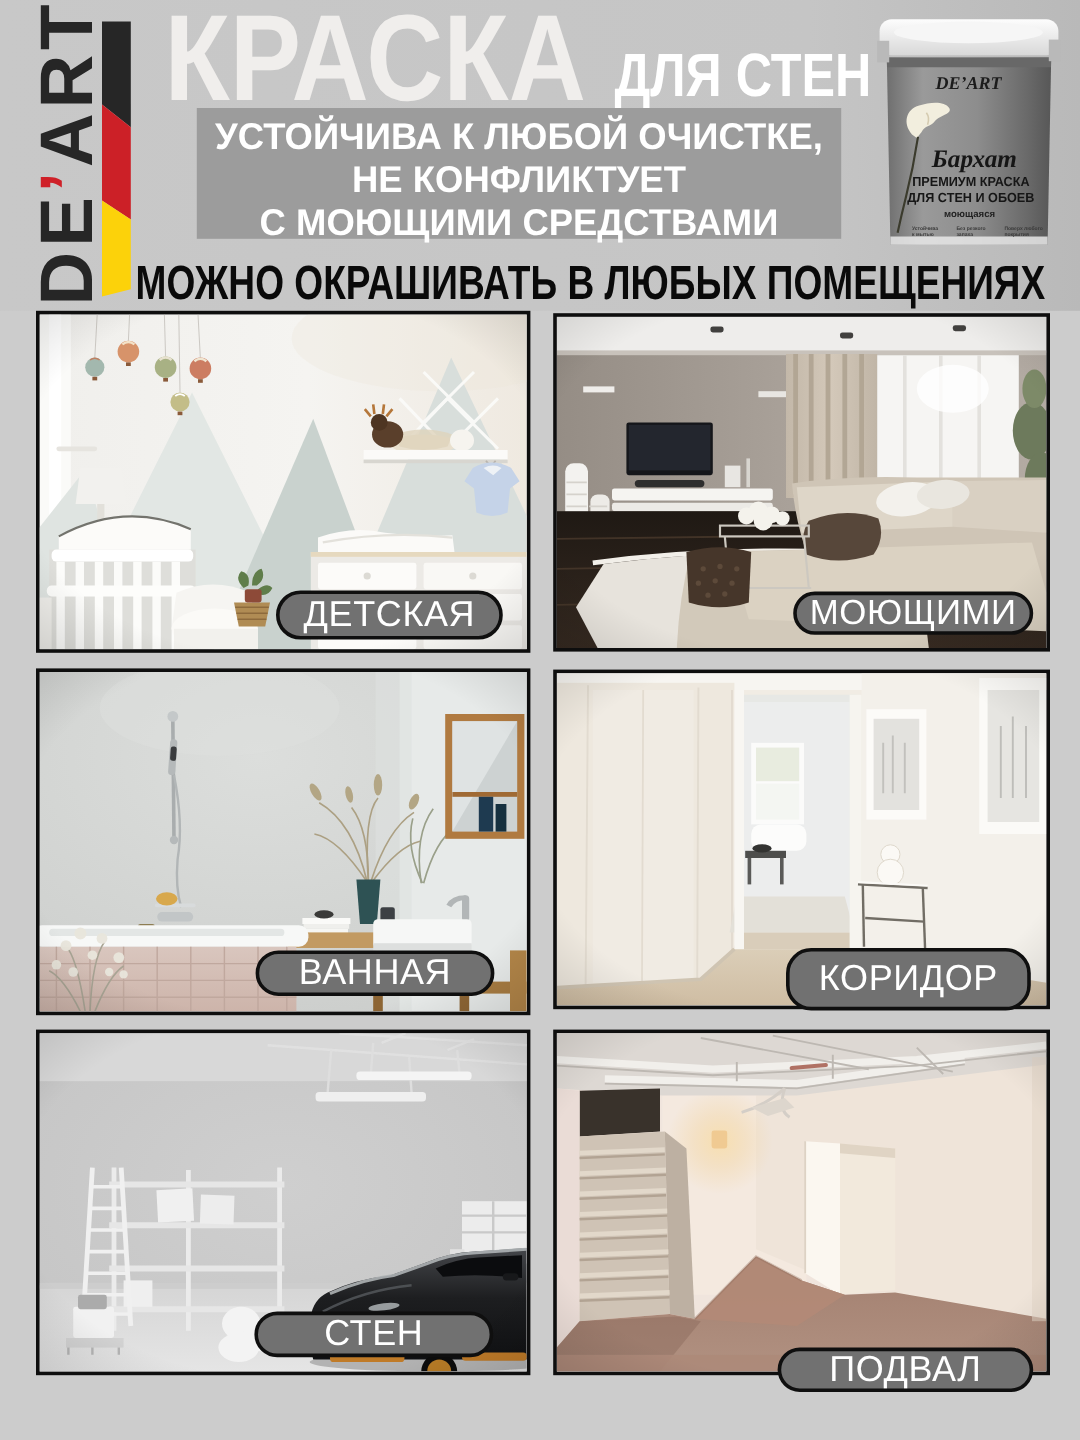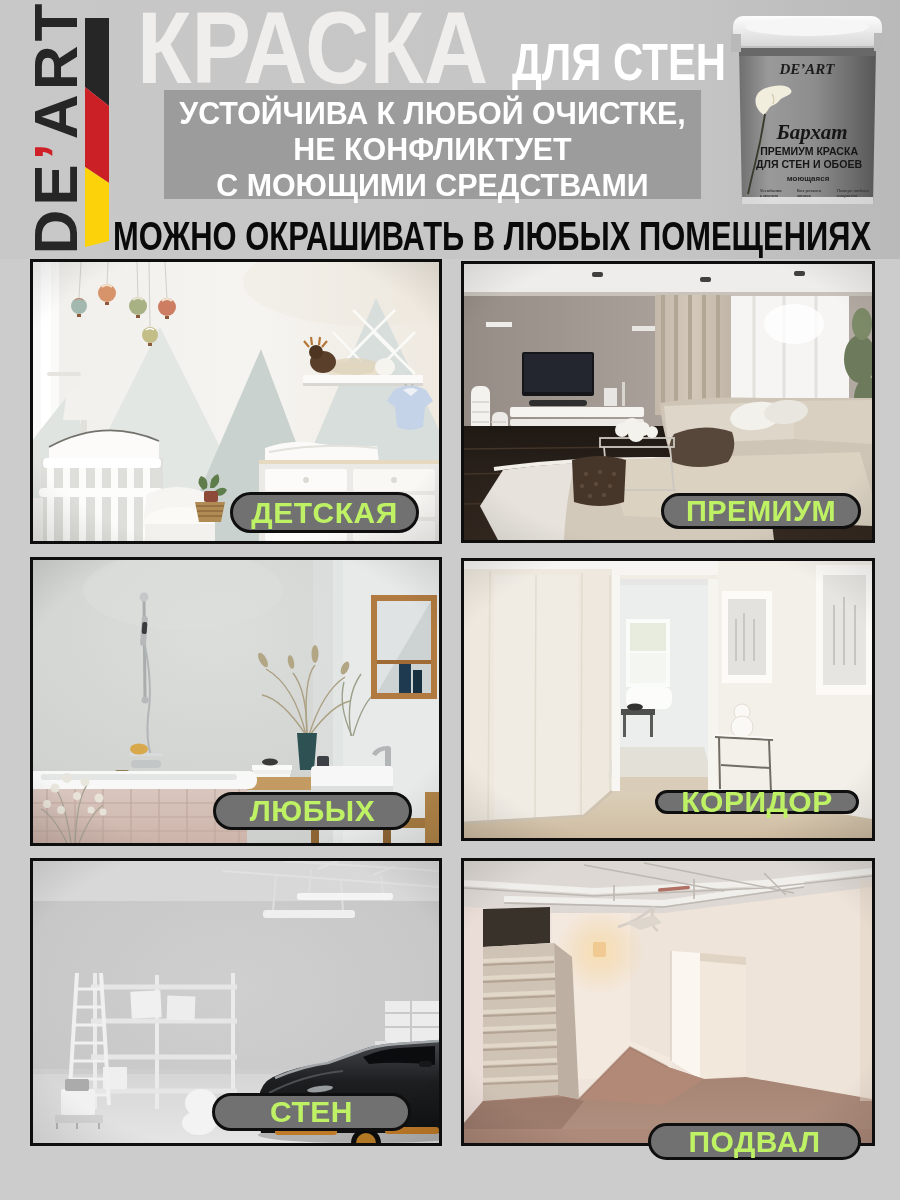--- a/index.html
+++ b/index.html
@@ -1,21 +1,21 @@
 <!DOCTYPE html>
 <html><head>
 <meta charset="utf-8">
 <style>
 html,body{margin:0;padding:0;}
 body{width:900px;height:1200px;overflow:hidden;background:#c6c6c6;font-family:"Liberation Sans",sans-serif;}
 #page{position:relative;width:900px;height:1200px;background:linear-gradient(90deg,#c9c9c9 0%,#c6c6c6 80%,#bdbdbd 100%);}
 .abs{position:absolute;}
 .photo{position:absolute;border:3px solid #0e0e0e;overflow:hidden;}
 .photo svg{display:block;}
-.pill{position:absolute;box-sizing:border-box;border:3px solid #0f0f0f;border-radius:21px;background:#717171;color:#bef264;font-weight:bold;white-space:nowrap;display:flex;align-items:center;justify-content:center;letter-spacing:0.5px;}
+.pill{position:absolute;box-sizing:border-box;border:3px solid #0f0f0f;border-radius:21px;background:#717171;color:#ffffff;font-weight:normal;white-space:nowrap;display:flex;align-items:center;justify-content:center;letter-spacing:0.5px;}
 </style>
 </head>
 <body>
 <div id="page">
 <svg width="0" height="0" style="position:absolute">
   <defs>
     <radialGradient id="vig" cx="0.5" cy="0.48" r="0.75">
       <stop offset="0" stop-color="#000000" stop-opacity="0"></stop>
       <stop offset="0.72" stop-color="#000000" stop-opacity="0"></stop>
       <stop offset="1" stop-color="#000000" stop-opacity="0.14"></stop>
@@ -374,21 +374,21 @@
             <circle cx="132" cy="220" r="2.2"></circle>
             <circle cx="146" cy="222" r="2.2"></circle>
             <circle cx="126" cy="232" r="2.2"></circle>
             <circle cx="140" cy="231" r="2.2"></circle>
           </g>
   </g>
   <rect x="0" y="0" width="408" height="276" fill="url(#vig)"></rect>
 </svg>
 </div>
 
-<div class="pill" style="left:661px;top:493px;width:200px;height:36px;font-size:29px;">ПРЕМИУМ</div>
+<div class="pill" style="left:661px;top:493px;width:200px;height:36px;font-size:29px;">МОЮЩИМИ</div>
 
 <div class="photo" style="left:30px;top:557px;width:406px;height:283px;">
 <svg width="406" height="283" viewBox="0 0 406 283">
   <defs>
     <radialGradient id="bwall" cx="0.45" cy="0.25" r="1.1">
       <stop offset="0" stop-color="#dcdedc"></stop>
             <stop offset="0.6" stop-color="#d0d2d0"></stop>
             <stop offset="1" stop-color="#c3c5c3"></stop>
     </radialGradient>
     <linearGradient id="btile" x1="0" y1="0" x2="0" y2="1">
@@ -508,21 +508,21 @@
           <circle cx="14" cy="244" r="4"></circle>
           <circle cx="44" cy="236" r="4"></circle>
           <circle cx="58" cy="250" r="3.5"></circle>
           <circle cx="28" cy="250" r="4"></circle>
           <circle cx="70" cy="252" r="3.5"></circle>
   </g>
   <rect x="0" y="0" width="406" height="283" fill="url(#vig)"></rect>
 </svg>
 </div>
 
-<div class="pill" style="left:213px;top:792px;width:199px;height:38px;font-size:30px;">ЛЮБЫХ</div>
+<div class="pill" style="left:213px;top:792px;width:199px;height:38px;font-size:30px;">ВАННАЯ</div>
 
 <div class="photo" style="left:461px;top:558px;width:408px;height:277px;">
 <svg width="408" height="277" viewBox="0 0 408 277">
   <defs>
     <linearGradient id="cfloor" x1="0" y1="0" x2="0" y2="1">
       <stop offset="0" stop-color="#dbceb8"></stop>
             <stop offset="1" stop-color="#cfbda3"></stop>
     </linearGradient>
   </defs>
 
@@ -596,21 +596,21 @@
   </g>
   <line x1="251" y1="174" x2="309" y2="177" stroke="#fbfaf7" stroke-width="1.5"></line>
 
   <polygon points="0,277 0,262 120,255 148,230 250,230 300,240 408,258 408,277" fill="url(#cfloor)"></polygon>
 
   <path d="M0,262 L120,255 L148,230" stroke="#cfc4b2" stroke-width="3" fill="none"></path>
   <rect x="0" y="0" width="408" height="277" fill="url(#vig)"></rect>
 </svg>
 </div>
 
-<div class="pill" style="left:655px;top:790px;width:204px;height:24px;font-size:30px;">КОРИДОР</div>
+<div class="pill" style="left:655px;top:790px;width:204px;height:52px;font-size:30px;">КОРИДОР</div>
 
 <div class="photo" style="left:30px;top:858px;width:406px;height:282px;">
 <svg width="406" height="282" viewBox="0 0 406 282">
   <defs>
     <radialGradient id="gwall" cx="0.5" cy="0.45" r="0.9">
       <stop offset="0" stop-color="#cfcfcf"></stop>
             <stop offset="1" stop-color="#c2c2c2"></stop>
     </radialGradient>
     <linearGradient id="gfloor" x1="0" y1="0" x2="0" y2="1">
       <stop offset="0" stop-color="#d5d5d5"></stop>

